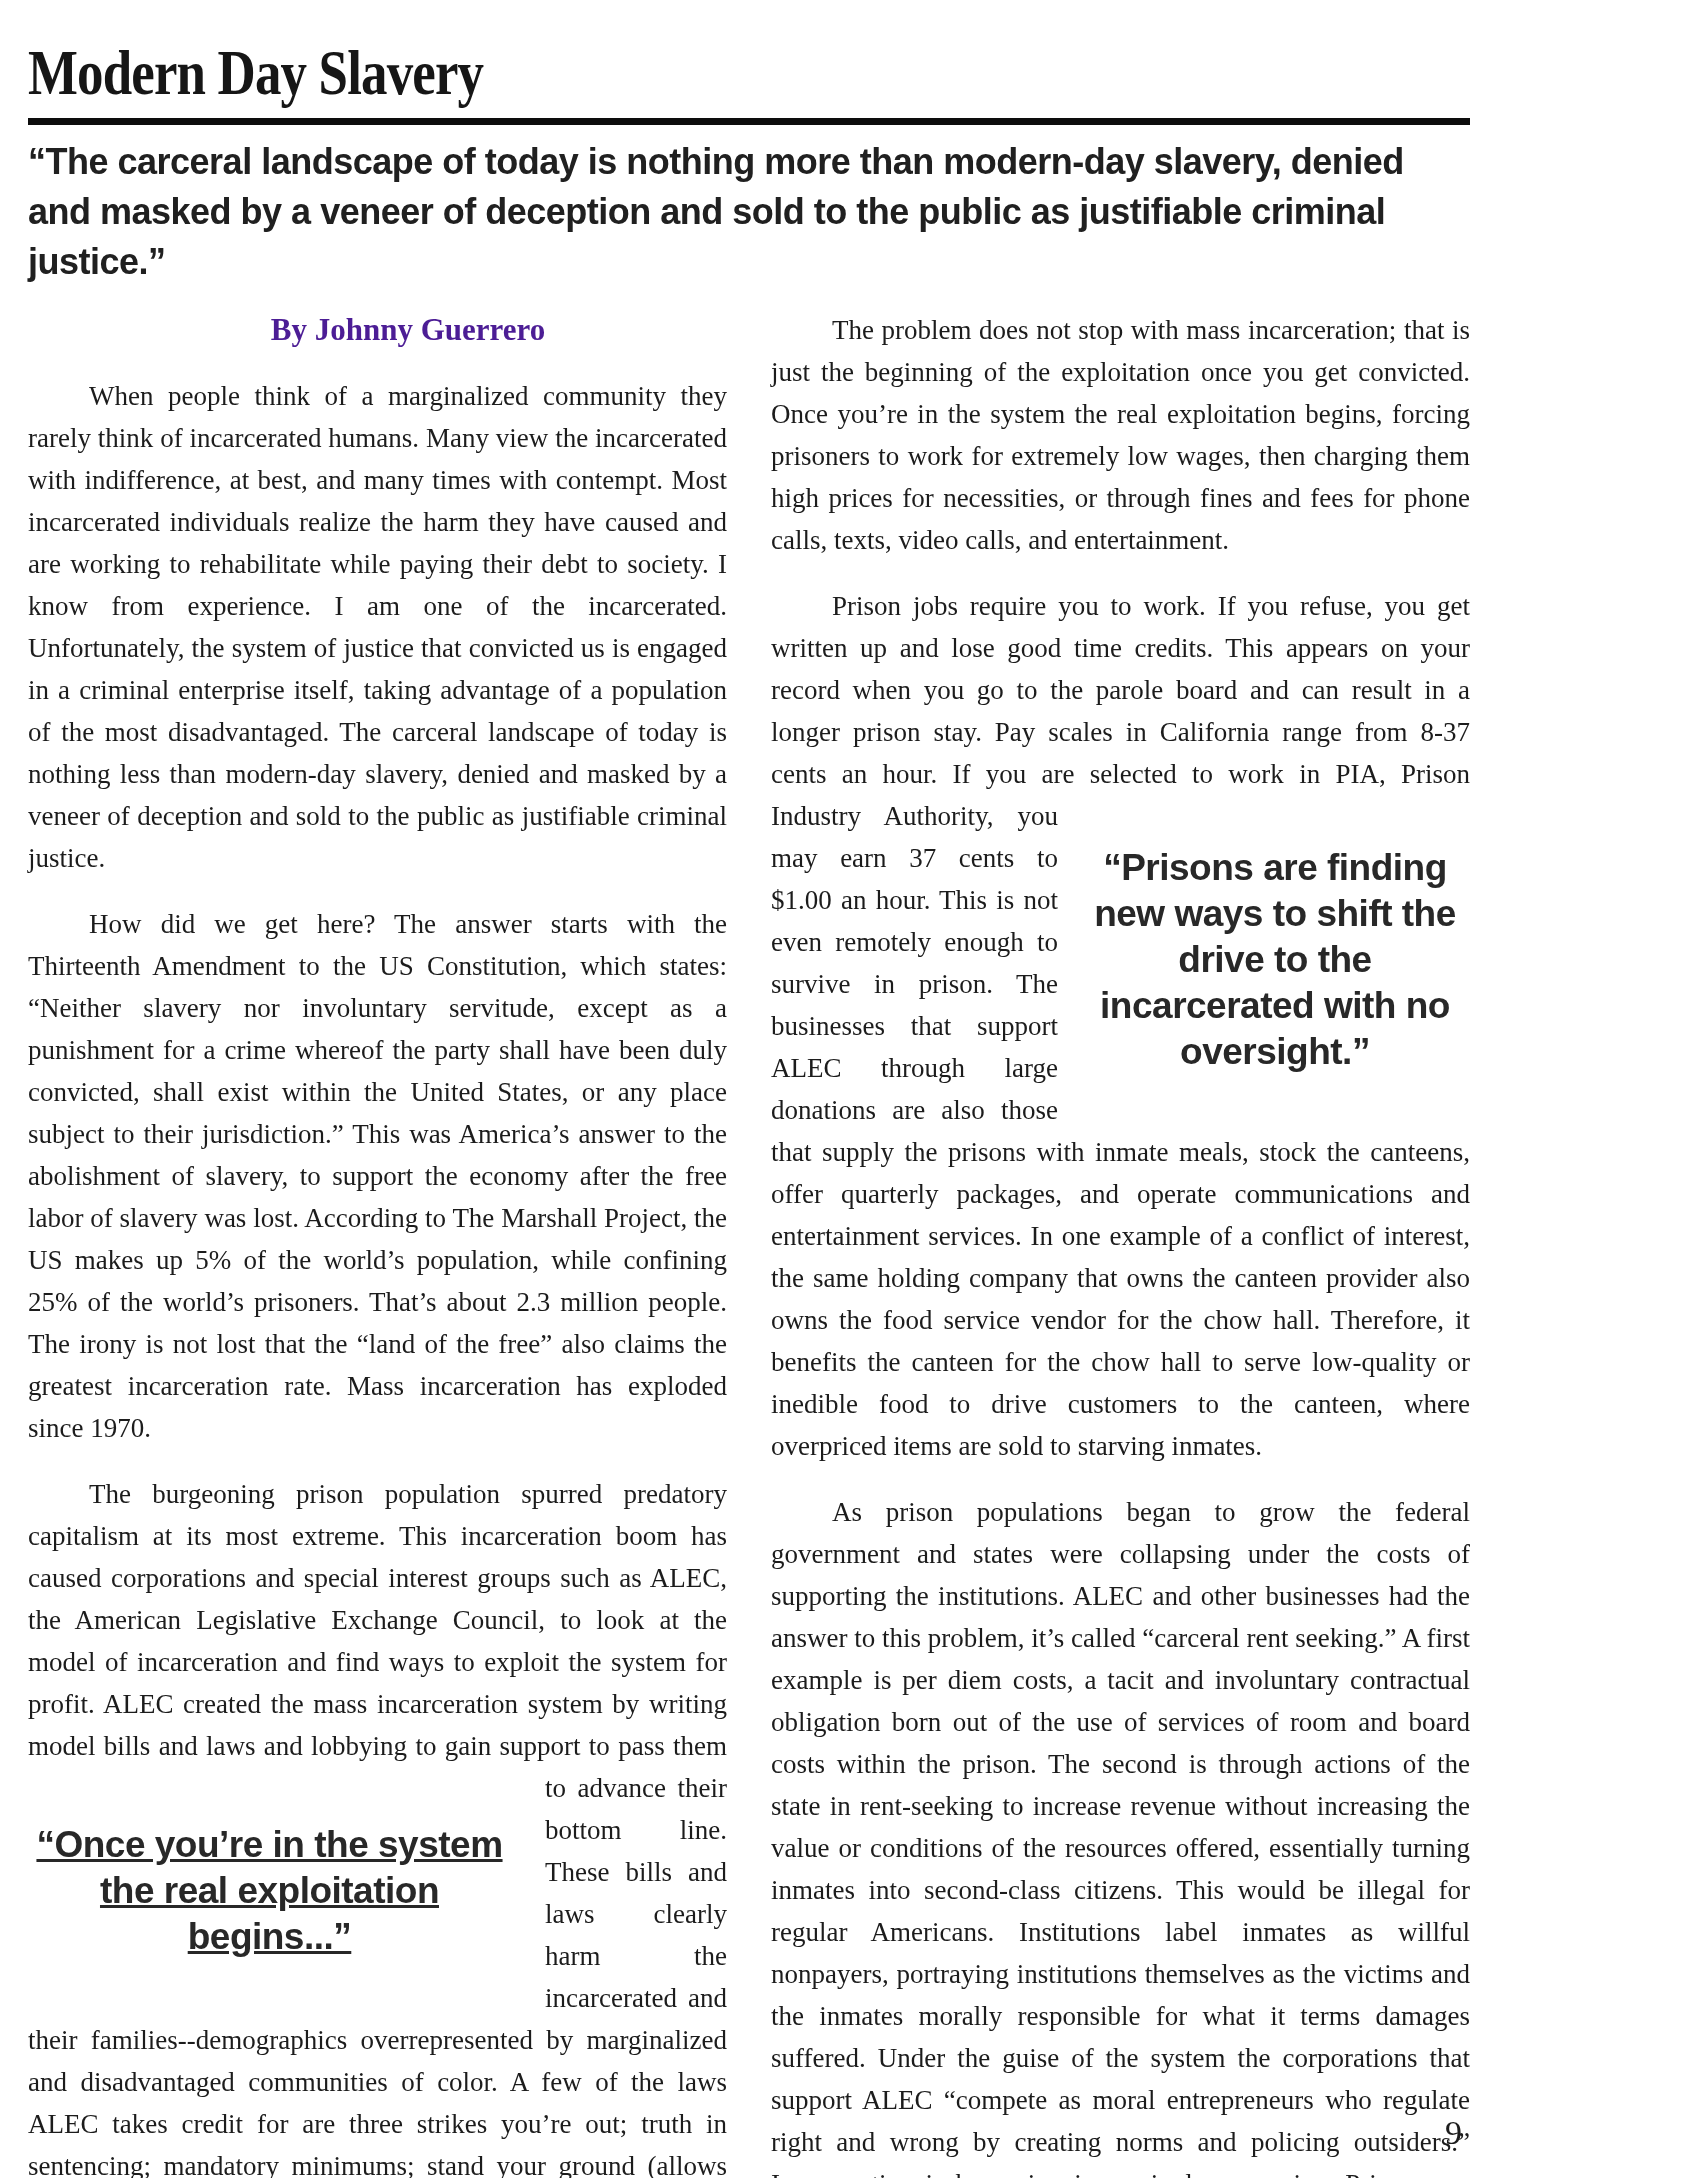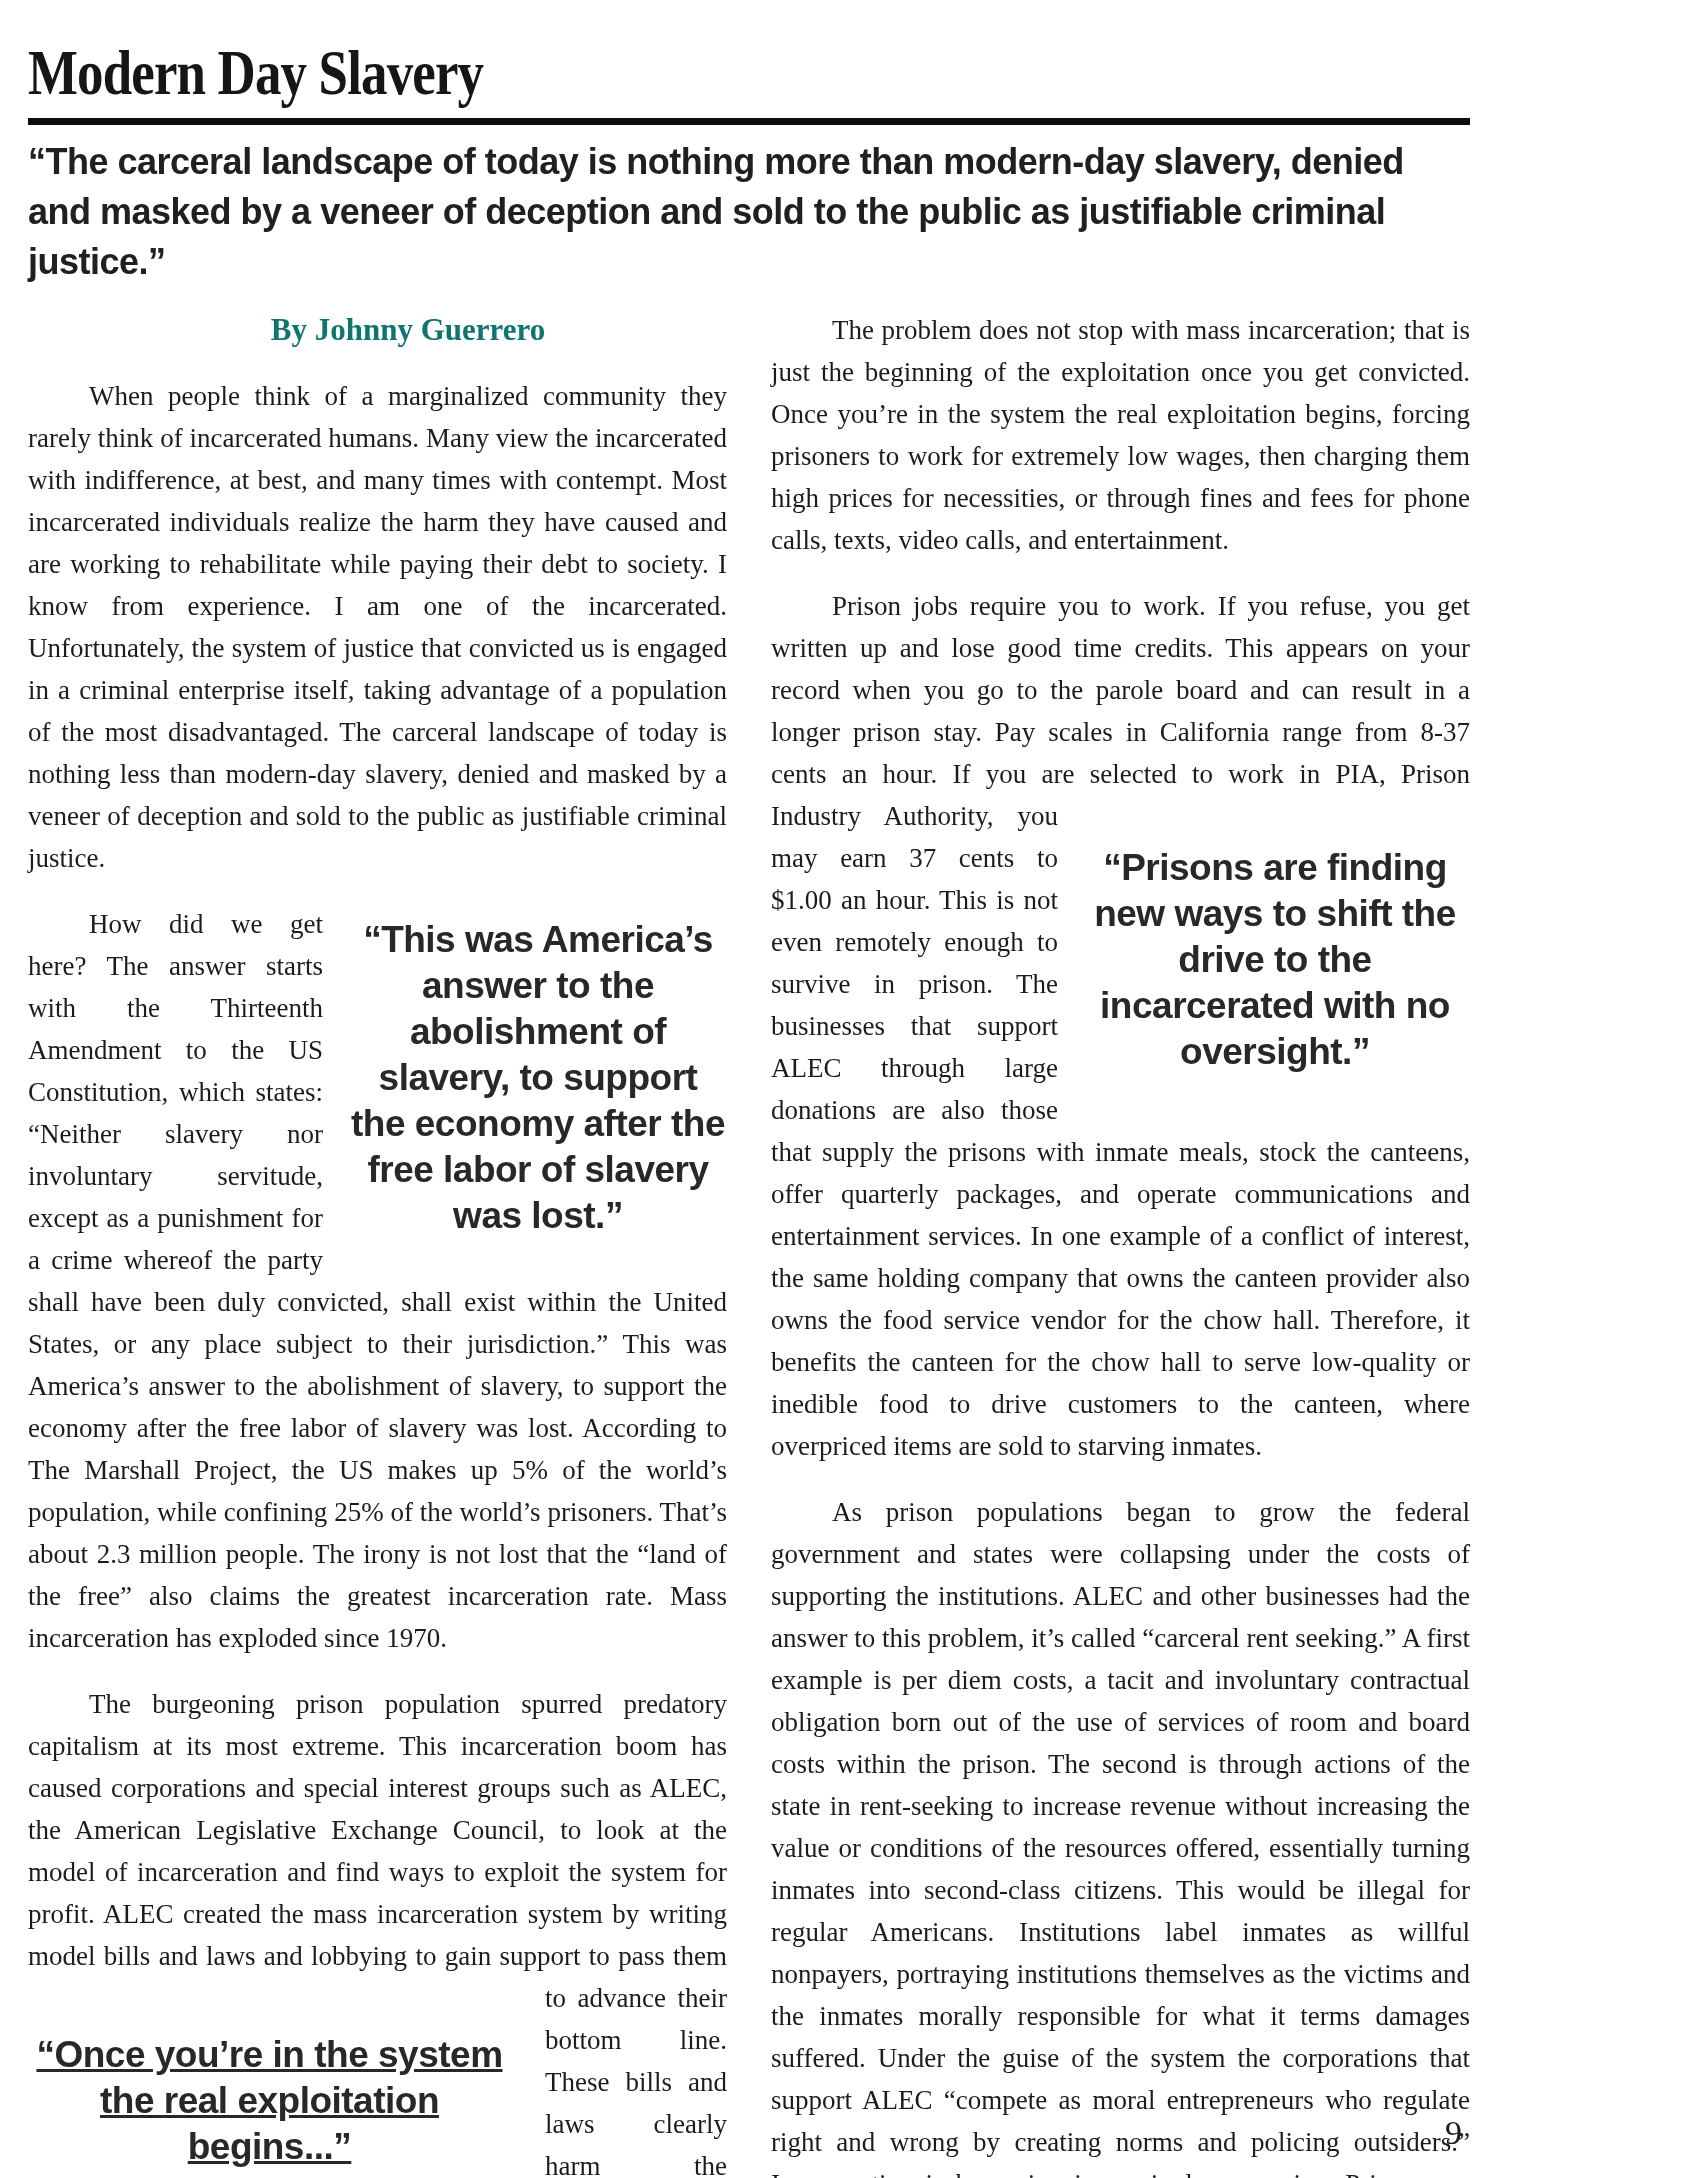--- a/index.html
+++ b/index.html
@@ -57,21 +57,21 @@
     line-height: 42px;
     text-align: justify;
     color: #1c1c1c;
   }
   .byline {
     text-align: center;
     font-weight: bold;
     font-size: 31px;
     margin: 4px 0 36px 0;
     text-indent: 0;
-    color: #0f766e;
+    color: #4c1d95;
   }
   .col p {
     margin: 0 0 24px 0;
     text-indent: 61px;
   }
   .pullquote {
     font-family: "Liberation Sans", sans-serif;
     font-weight: bold;
     font-size: 37px;
     line-height: 46px;
@@ -117,21 +117,20 @@
   <div class="columns">
 
     <div class="col">
       <p class="byline">By Johnny Guerrero</p>
 
       <p>
         <span>When people think of a marginalized community they rarely think of incarcerated humans. Many view the incarcerated with indifference, at best, and many times with contempt. Most incarcerated individuals realize the harm they have caused and are working to rehabilitate while paying their debt to society. I know from experience. I am one of the incarcerated. Unfortunately, the system of justice that convicted us is engaged in a criminal enterprise itself, taking advantage of a population of the most disadvantaged. The carceral landscape of today is nothing less than modern-day slavery, denied and masked by a veneer of deception and sold to the public as justifiable criminal justice.</span>
       </p>
 
       <p>
-        <span class="pullquote pq-right pq-america">“This was America’s answer to the abolishment of slavery, to support the economy after the free labor of slavery was lost.”</span>
         <span>How did we get here? The answer starts with the Thirteenth Amendment to the US Constitution, which states: “Neither slavery nor involuntary servitude, except as a punishment for a crime whereof the party shall have been duly convicted, shall exist within the United States, or any place subject to their jurisdiction.” This was America’s answer to the abolishment of slavery, to support the economy after the free labor of slavery was lost. According to The Marshall Project, the US makes up 5% of the world’s population, while confining 25% of the world’s prisoners. That’s about 2.3 million people. The irony is not lost that the “land of the free” also claims the greatest incarceration rate. Mass incarceration has exploded since 1970.</span>
       </p>
 
       <p>
         <span>The burgeoning prison population spurred predatory capitalism at its most extreme. This incarceration boom has caused corporations and special interest groups such as ALEC, the American Legislative Exchange Council, to look at the model of incarceration and find ways to exploit the system for profit. ALEC created the mass incarceration system by writing model bills and laws and lobbying to gain support to pass them to advance </span>
         <span class="pullquote pq-left pq-once">“Once you’re in the system the real exploitation begins...”</span>
         <span>their bottom line. These bills and laws clearly harm the incarcerated and their families--demographics overrepresented by marginalized and disadvantaged communities of color. A few of the laws ALEC takes credit for are three strikes you’re out; truth in sentencing; mandatory minimums; stand your ground (allows people to respond to threats or force without fear of criminal prosecution); and SB 1070 (known as the ‘show your papers law’ targeting illegal immigrants in Arizona).</span>
       </p>
     </div>
 

